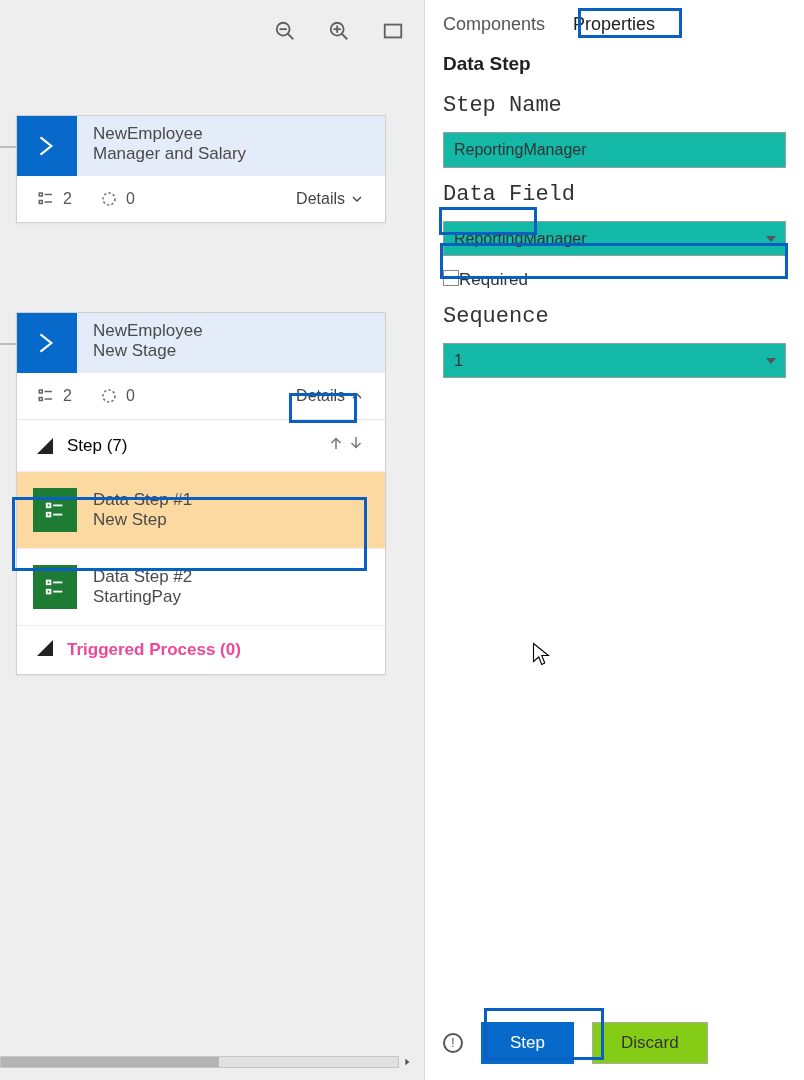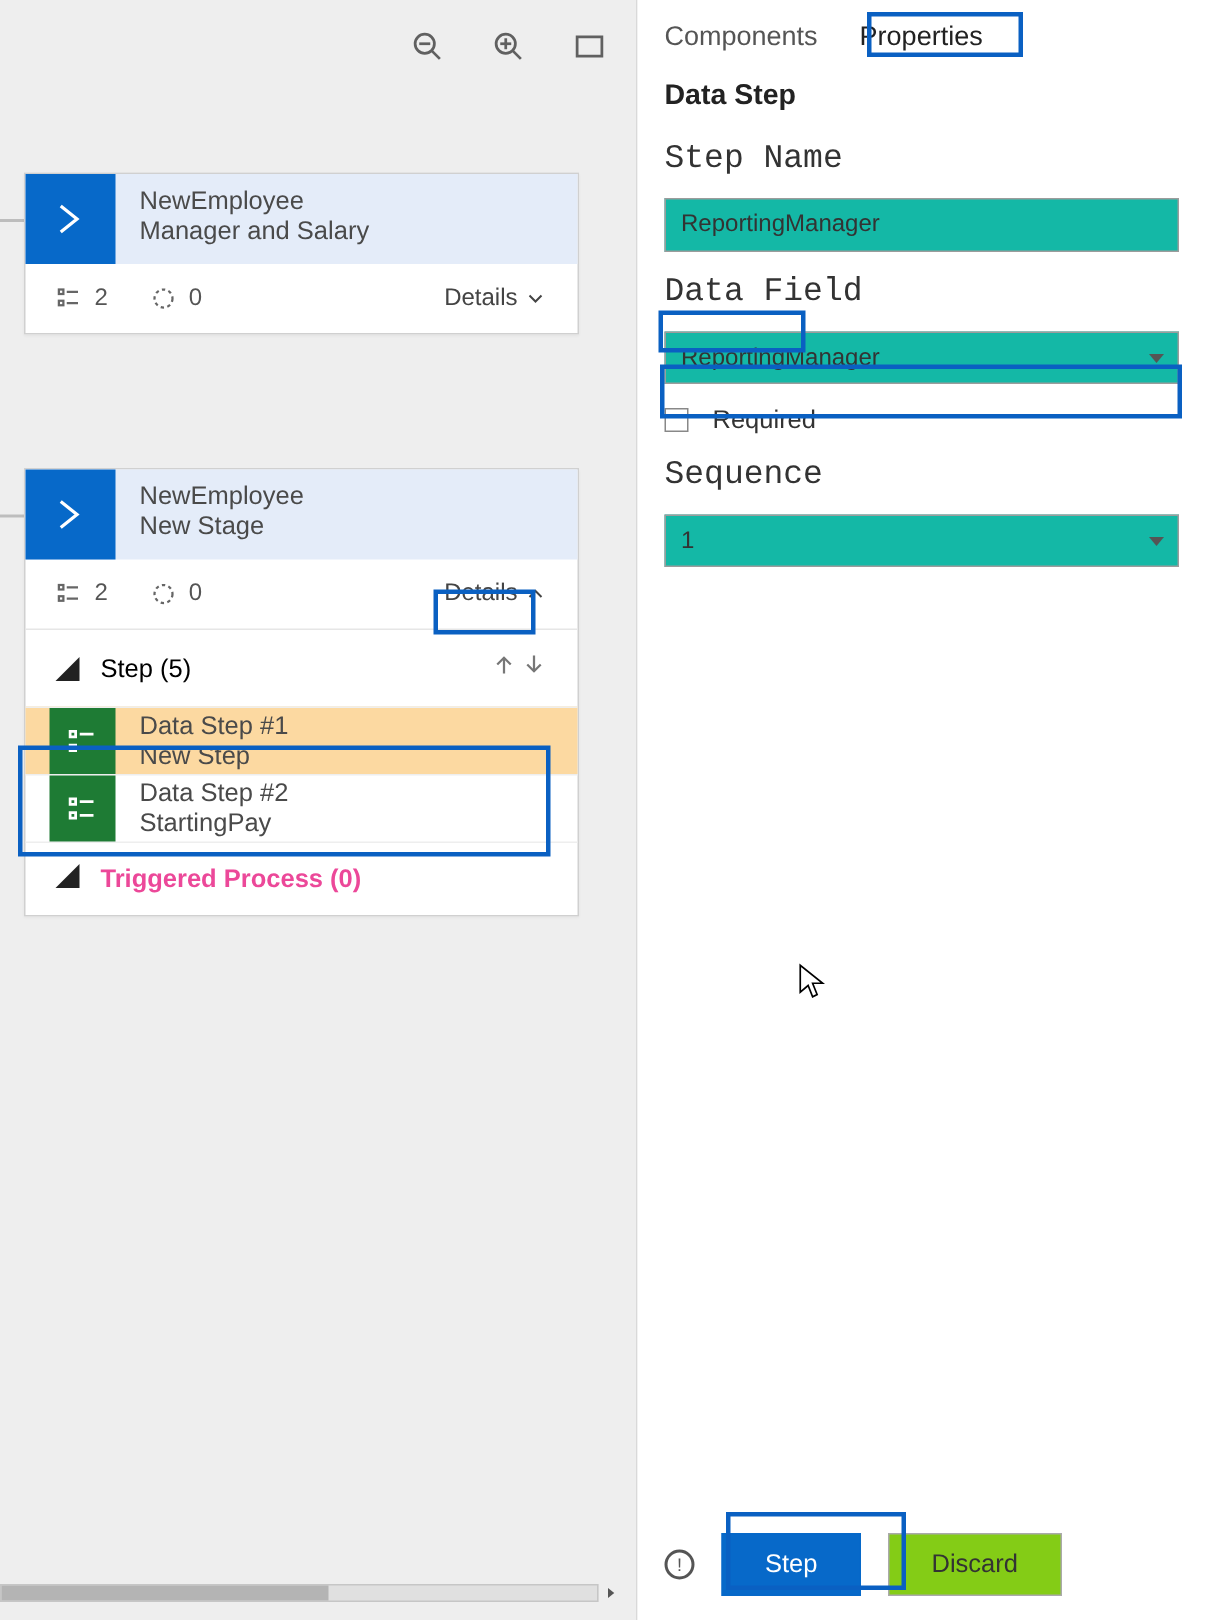--- a/index.html
+++ b/index.html
@@ -61,21 +61,21 @@
   .step-header-row {
     display:flex; align-items:center; justify-content:space-between;
     padding:14px 20px; font-size:17px;
   }
   .step-header-row .left { display:flex; align-items:center; gap:14px; }
   .step-header-row .up-down { display:flex; gap:2px; color:#777;}
   .step-header-row .up-down svg { width:18px; height:18px; }
 
   .data-step {
     display:flex; align-items:center; gap:16px;
-    padding:0 16px; border-top:1px solid #eee;
+    padding:16px 16px; border-top:1px solid #eee;
     cursor:pointer;
   }
   .data-step.selected { background:#fcd9a1; }
   .ds-icon {
     width:44px; height:44px; background:#1e7b34;
     display:flex; align-items:center; justify-content:center; color:#fff;
   }
   .ds-icon svg{width:22px;height:22px;}
   .ds-text { display:flex; flex-direction:column; color:#4a4a4a; font-size:17px;}
   .trig-row {
@@ -121,21 +121,21 @@
     width:100%; padding:8px 10px; font-size:16px;
     border:1px solid #9c9c9c; background:#14b8a6; color:#333;
   }
   .sel { appearance:none; background-image: none; padding-right:28px; position:relative;}
   .sel-wrap{position:relative;}
   .sel-wrap::after{
     content:""; position:absolute; right:10px; top:50%; width:0;height:0;
     border-left:5px solid transparent;border-right:5px solid transparent;border-top:6px solid #555;
     transform:translateY(-50%);
   }
-  .chk-row{display:flex;align-items:center;gap:16px;}
+  .chk-row{display:flex;gap:0;}
   .chk{width:16px;height:16px;border:1px solid #888;}
 
   .footer {
     position:absolute; bottom:16px; left:0; right:0;
     display:flex; align-items:center; gap:18px; padding:0 18px;
   }
   .info-icon{width:20px;height:20px;border:2px solid #555;border-radius:50%;display:flex;align-items:center;justify-content:center;font-size:12px;color:#555;}
   .btn{padding:10px 28px;font-size:17px;cursor:pointer;}
   .btn-primary{background:#0769c9;color:#fff;border:1px solid #0769c9;}
   .btn-secondary{background:#84cc16;border:1px solid #aaa;color:#333;}
@@ -252,21 +252,21 @@
         <svg class="details-chevron" viewBox="0 0 24 24" fill="none" stroke="currentColor" stroke-width="2">
             <polyline points="6 15 12 9 18 15"></polyline>
           </svg>
       </div>
     </div>
 
     <div class="step-section">
       <div class="step-header-row">
         <div class="left">
           <div class="tri-solid"></div>
-          <span>Step (5)</span>
+          <span>Step (7)</span>
         </div>
         <div class="up-down">
           <span><svg viewBox="0 0 24 24" fill="none" stroke="currentColor" stroke-width="2">
                 <line x1="12" y1="20" x2="12" y2="6"></line>
                 <polyline points="6 12 12 6 18 12"></polyline>
               </svg></span>
           <span><svg viewBox="0 0 24 24" fill="none" stroke="currentColor" stroke-width="2">
                 <line x1="12" y1="4" x2="12" y2="18"></line>
                 <polyline points="6 12 12 18 18 12"></polyline>
               </svg></span>

